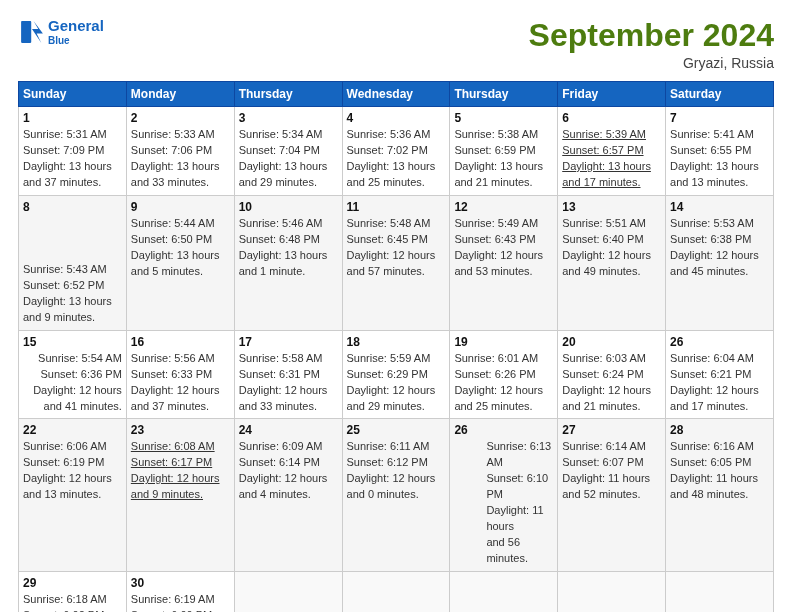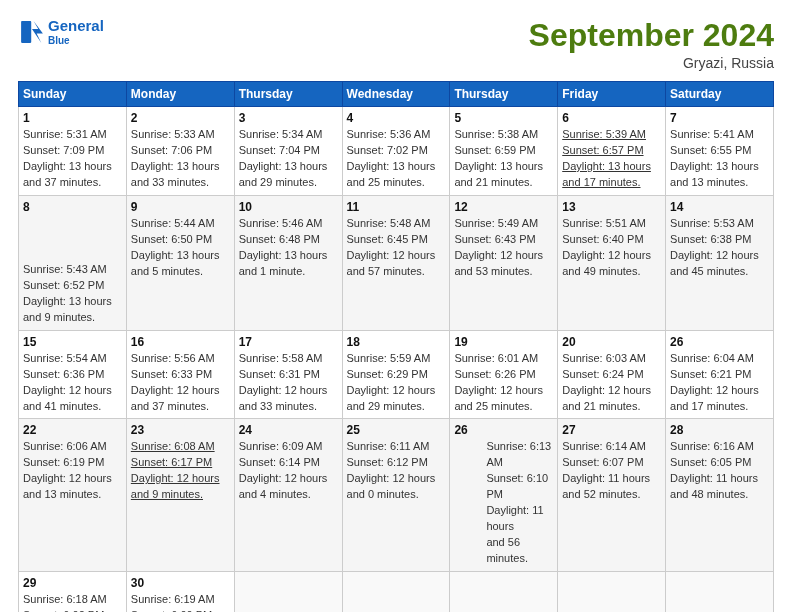--- a/index.html
+++ b/index.html
@@ -219,21 +219,21 @@
             <span class="day-num">14</span>
             <div class="day-info" style="white-space: pre-line;">Sunrise: 5:53 AM
 Sunset: 6:38 PM
 Daylight: 12 hours
 and 45 minutes.</div>
           </td>
         </tr>
         <tr>
           <td>
             <span class="day-num">15</span>
-            <div class="day-info" style="white-space: pre-line;">Sunrise: 5:54 AM
+            <div class="day-info" style="white-space: pre-line; text-align: right;">Sunrise: 5:54 AM
 Sunset: 6:36 PM
 Daylight: 12 hours
 and 41 minutes.</div>
           </td>
           <td>
             <span class="day-num">16</span>
             <div class="day-info" style="white-space: pre-line;">Sunrise: 5:56 AM
 Sunset: 6:33 PM
 Daylight: 12 hours
 and 37 minutes.</div>

